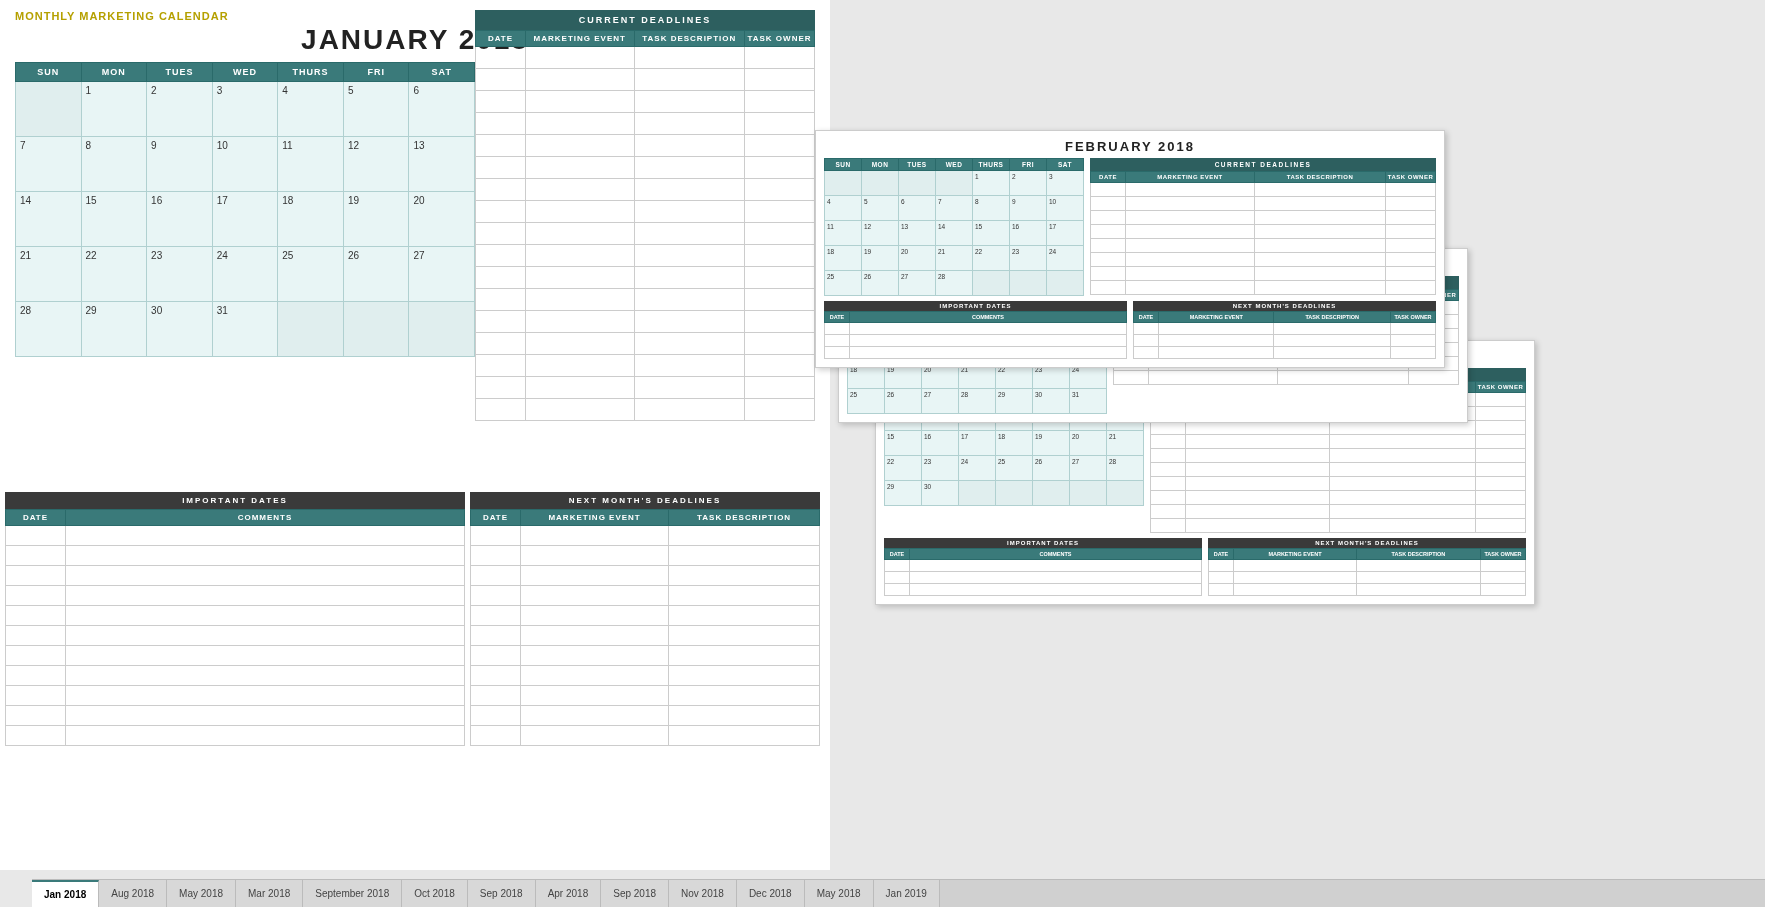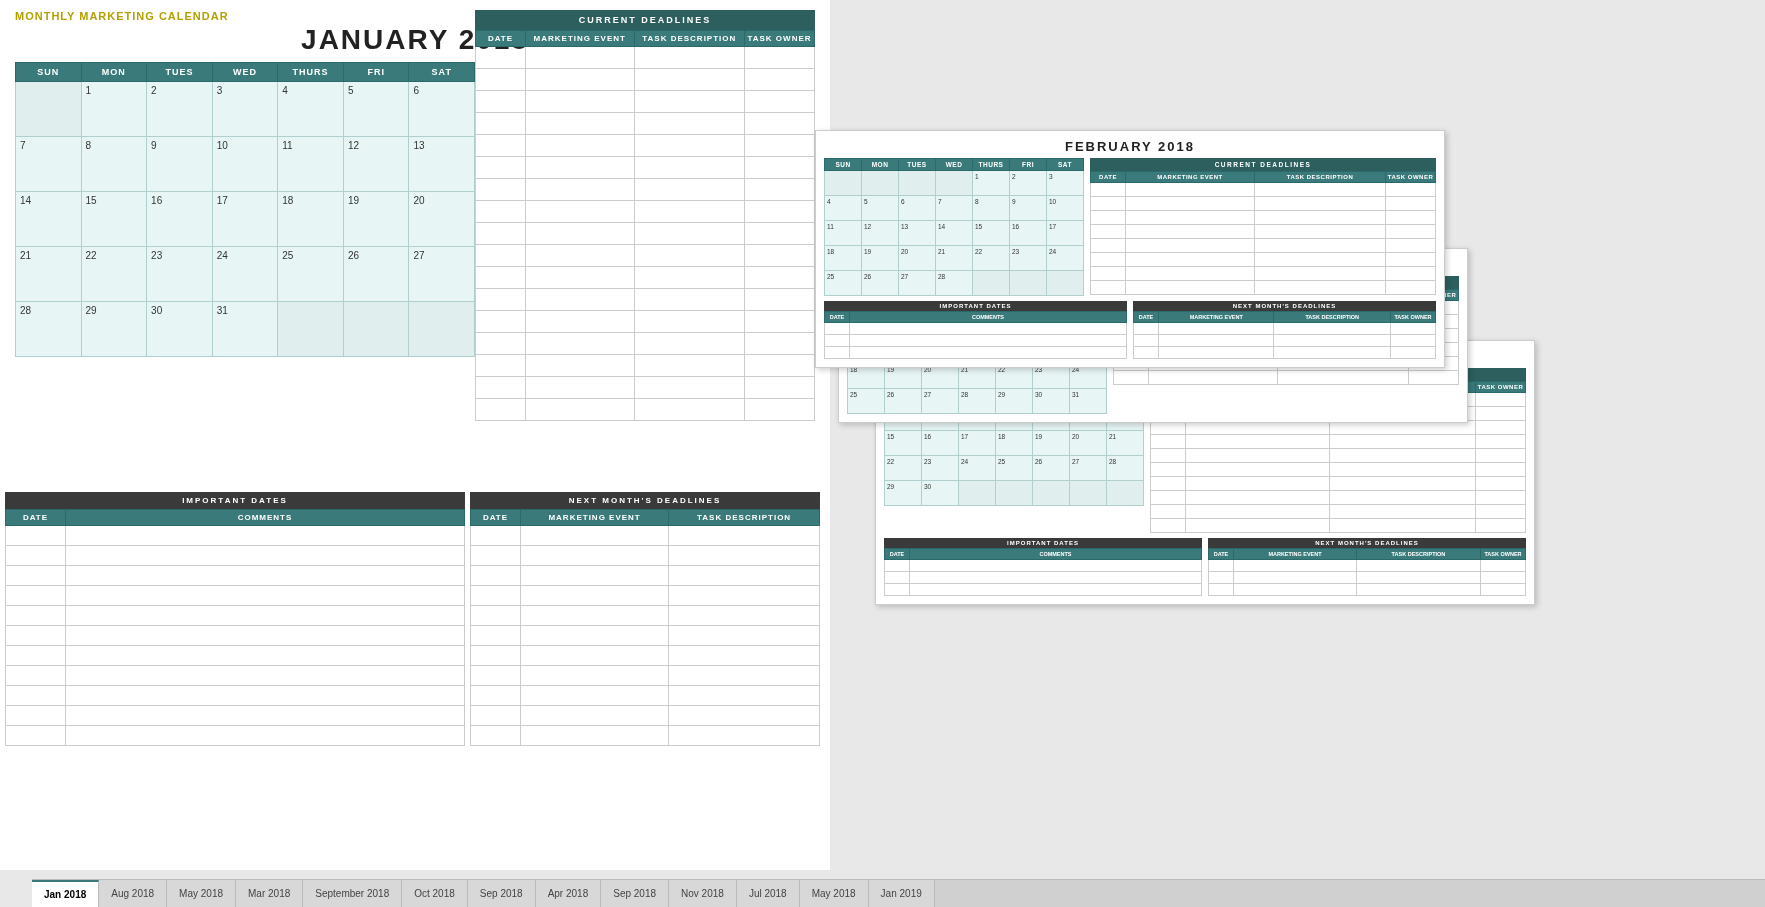--- a/index.html
+++ b/index.html
@@ -1159,16 +1159,16 @@
   <div class="tab-item active">Jan 2018</div>
   <div class="tab-item">Aug 2018</div>
   <div class="tab-item">May 2018</div>
   <div class="tab-item">Mar 2018</div>
   <div class="tab-item">September 2018</div>
   <div class="tab-item">Oct 2018</div>
   <div class="tab-item">Sep 2018</div>
   <div class="tab-item">Apr 2018</div>
   <div class="tab-item">Sep 2018</div>
   <div class="tab-item">Nov 2018</div>
-  <div class="tab-item">Jul 2018</div>
+  <div class="tab-item">Dec 2018</div>
   <div class="tab-item">May 2018</div>
   <div class="tab-item">Jan 2019</div>
 </div>
 
 </body></html>

